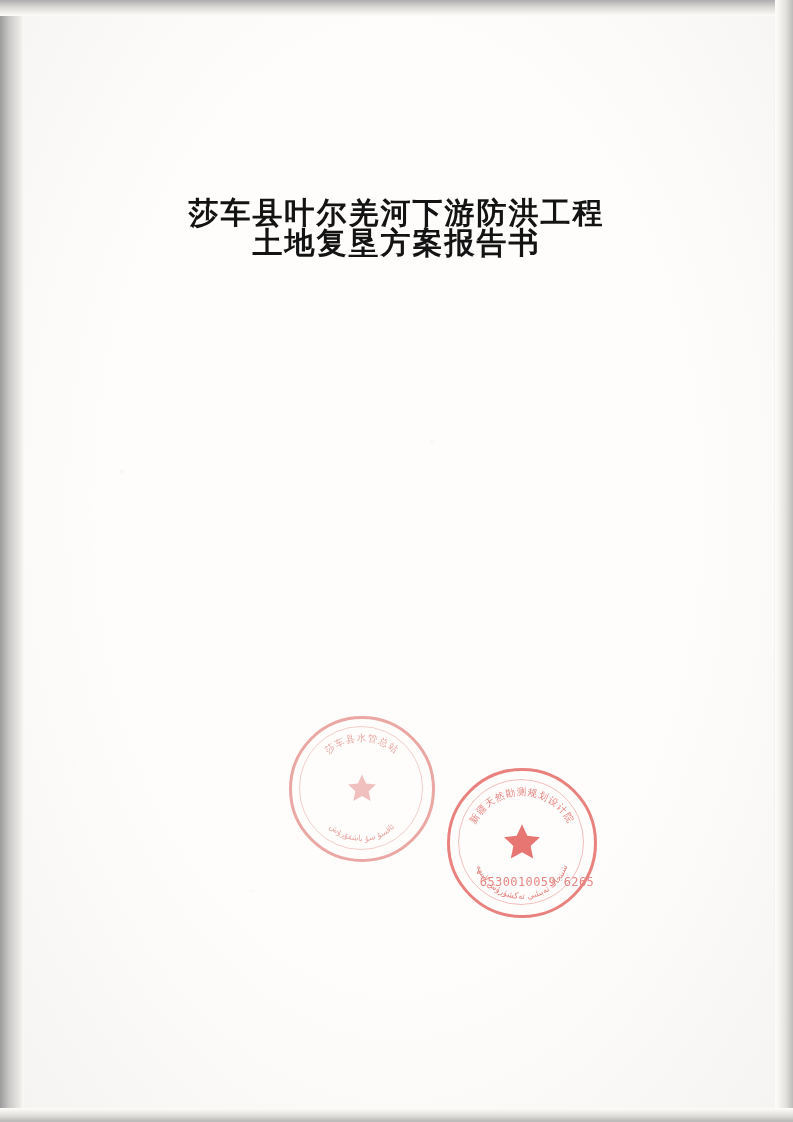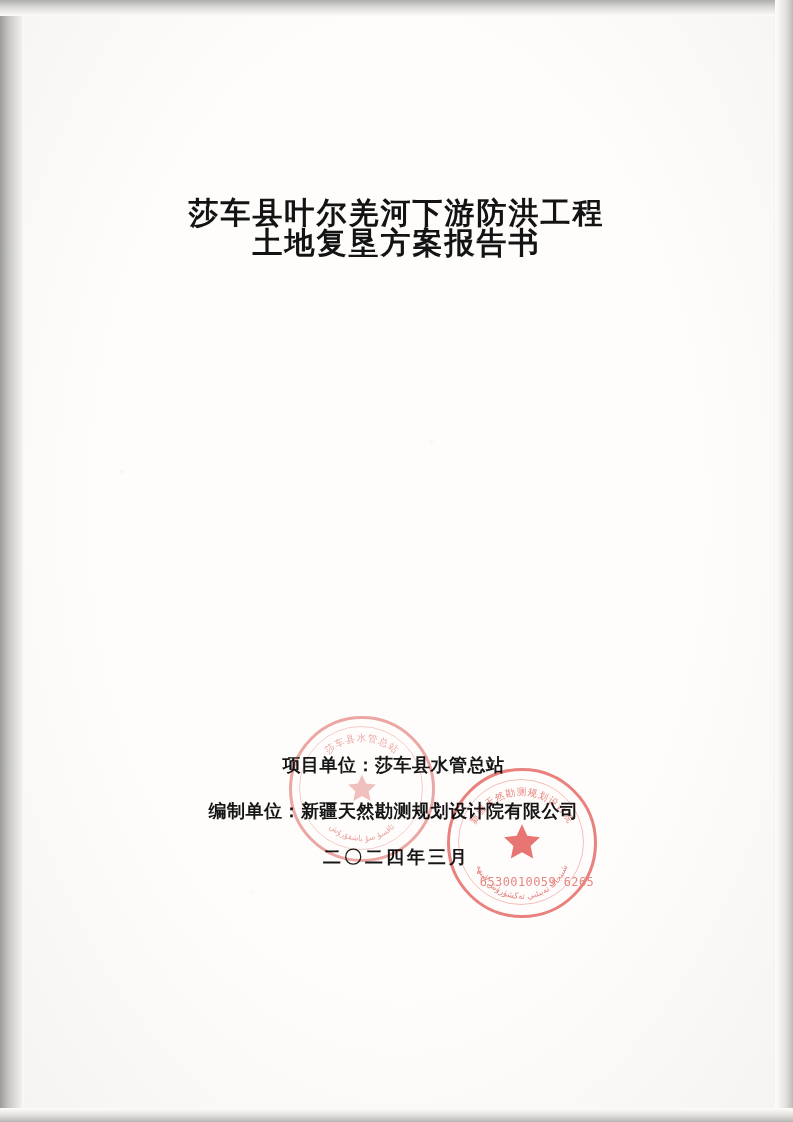--- a/index.html
+++ b/index.html
@@ -210,29 +210,20 @@
 
   <div class="smudge" style="left:120px; top:470px; width:4px; height:3px;"></div>
   <div class="smudge" style="left:430px; top:440px; width:3px; height:3px;"></div>
   <div class="smudge" style="left:250px; top:890px; width:3px; height:2px;"></div>
 
   <div class="title-block">
     <div class="title-line first">莎车县叶尔羌河下游防洪工程</div>
     <div class="title-line second">土地复垦方案报告书</div>
   </div>
 
-  <div class="info-block">
-    <div class="info-row r1">
-      <span>项目单位：</span><span>莎车县水管总站</span>
-    </div>
-    <div class="info-row r2">
-      <span>编制单位：</span><span>新疆天然勘测规划设计院有限公司</span>
-    </div>
-    <div class="info-row r3">二〇二四年三月</div>
-  </div>
 
   <div class="stamp stamp-a">
     <div class="inner-ring"></div>
     <svg class="stamp-arc-text arc-top" viewBox="0 0 140 140">
       <defs>
         <path id="arcA" d="M 20,72 A 50,50 0 0 1 120,72"></path>
       </defs>
       <text text-anchor="middle">
         <textPath href="#arcA" startOffset="50%">莎车县水管总站</textPath>
       </text>

